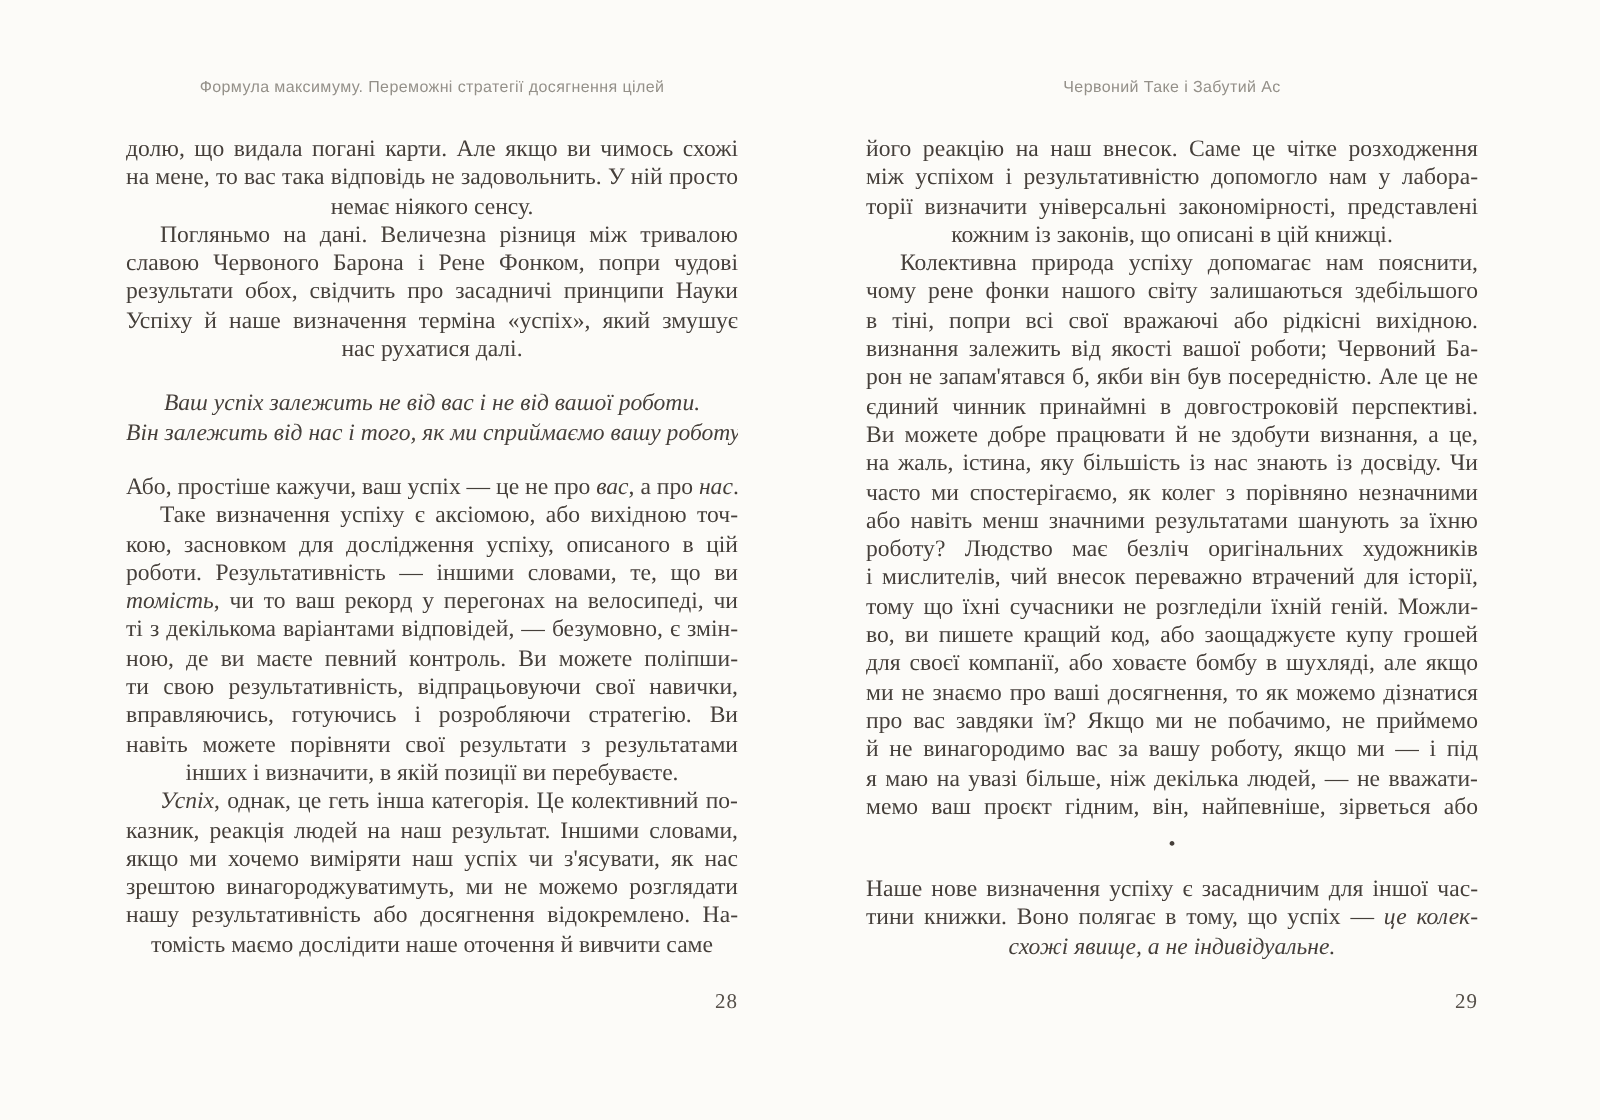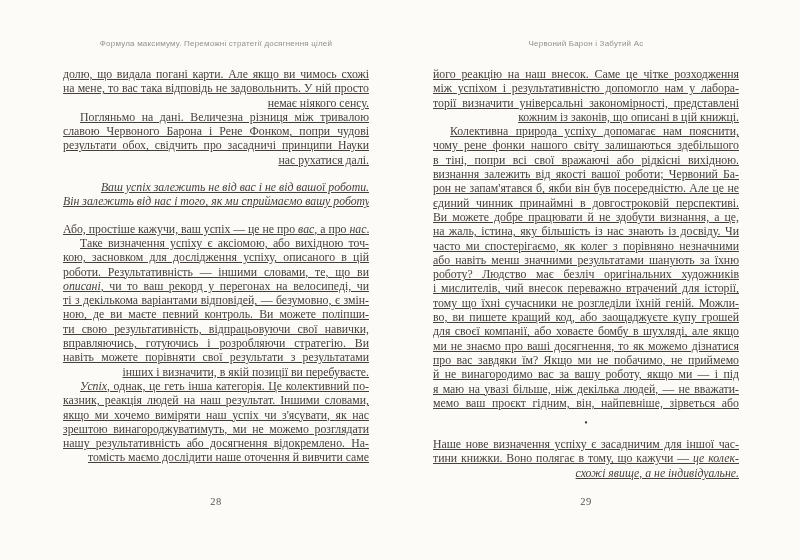--- a/index.html
+++ b/index.html
@@ -14,90 +14,91 @@
   .page-left{left:63px;}
   .page-right{left:433px;}
   .running-head{
     position:absolute;top:39px;left:-20px;right:-20px;
     text-align:center;
     font-family:"Liberation Sans", sans-serif;
     font-size:8px;color:#949089;letter-spacing:0.2px;
     white-space:nowrap;overflow:hidden;
   }
   .content{position:absolute;top:67px;left:0;right:0;}
-  .block{margin:0;text-decoration:underline;}
+  .block{margin:0;}
   .block.quote{margin:13px 0;}
   .ln{
     font-size:11.8px;line-height:14.3px;height:14.3px;
-    overflow:hidden;white-space:nowrap;text-align:right;
+    overflow:hidden;white-space:nowrap;text-align:center;
   }
   .ln.just{text-align:justify;text-align-last:justify;white-space:normal;}
   .ln.ind{text-indent:17px;}
   .quote .ln{font-style:italic;}
   .sep-block{
     text-align:center;height:12px;line-height:12px;
     margin:7px 0 8px 0;font-size:10px;color:#453f3a;
   }
   .page-number{
     position:absolute;top:496px;left:0;right:0;
-    text-align:center;font-size:10.5px;color:#56504a;letter-spacing:0.5px;
+    text-align:right;font-size:10.5px;color:#56504a;letter-spacing:0.5px;
   }
 </style>
 </head>
 <body>
 
 <div class="spread">
 
   <div class="page page-left">
     <div class="running-head">Формула максимуму. Переможні стратегії досягнення цілей</div>
     <div class="content">
         <div class="block para">
           <div class="ln just"><span>долю, що видала погані карти. Але якщо ви чимось схожі</span></div>
           <div class="ln just"><span>на мене, то вас така відповідь не задовольнить. У ній просто</span></div>
           <div class="ln"><span>немає ніякого сенсу.</span></div>
         </div>
         <div class="block para">
           <div class="ln just ind"><span>Погляньмо на дані. Величезна різниця між тривалою</span></div>
           <div class="ln just"><span>славою Червоного Барона і Рене Фонком, попри чудові</span></div>
           <div class="ln just"><span>результати обох, свідчить про засадничі принципи Науки</span></div>
+          <div class="ln just"><span>Успіху й наше визначення терміна «успіх», який змушує</span></div>
           <div class="ln"><span>нас рухатися далі.</span></div>
         </div>
         <div class="block quote">
           <div class="ln"><span>Ваш успіх залежить не від вас і не від вашої роботи.</span></div>
           <div class="ln"><span>Він залежить від нас і того, як ми сприймаємо вашу роботу.</span></div>
         </div>
         <div class="block para">
           <div class="ln"><span>Або, простіше кажучи, ваш успіх — це не про </span><i>вас</i><span>, а про </span><i>нас</i><span>.</span></div>
         </div>
         <div class="block para">
           <div class="ln just ind"><span>Таке визначення успіху є аксіомою, або вихідною точ-</span></div>
           <div class="ln just"><span>кою, засновком для дослідження успіху, описаного в цій</span></div>
           <div class="ln just"><span>роботи. Результативність — іншими словами, те, що ви</span></div>
-          <div class="ln just"><i>описані</i><span>, чи то ваш рекорд у перегонах на велосипеді, чи</span></div>
+          <div class="ln just"><i>томість</i><span>, чи то ваш рекорд у перегонах на велосипеді, чи</span></div>
           <div class="ln just"><span>ті з декількома варіантами відповідей, — безумовно, є змін-</span></div>
           <div class="ln just"><span>ною, де ви маєте певний контроль. Ви можете поліпши-</span></div>
           <div class="ln just"><span>ти свою результативність, відпрацьовуючи свої навички,</span></div>
           <div class="ln just"><span>вправляючись, готуючись і розробляючи стратегію. Ви</span></div>
           <div class="ln just"><span>навіть можете порівняти свої результати з результатами</span></div>
           <div class="ln"><span>інших і визначити, в якій позиції ви перебуваєте.</span></div>
         </div>
         <div class="block para">
           <div class="ln just ind"><i>Успіх</i><span>, однак, це геть інша категорія. Це колективний по-</span></div>
           <div class="ln just"><span>казник, реакція людей на наш результат. Іншими словами,</span></div>
           <div class="ln just"><span>якщо ми хочемо виміряти наш успіх чи з'ясувати, як нас</span></div>
           <div class="ln just"><span>зрештою винагороджуватимуть, ми не можемо розглядати</span></div>
           <div class="ln just"><span>нашу результативність або досягнення відокремлено. На-</span></div>
           <div class="ln"><span>томість маємо дослідити наше оточення й вивчити саме</span></div>
         </div>
       </div>
     <div class="page-number">28</div>
   </div>
 
   <div class="page page-right">
-    <div class="running-head">Червоний Барон і Забутий Ас</div>
+    <div class="running-head">Червоний Таке і Забутий Ас</div>
     <div class="content">
         <div class="block para">
           <div class="ln just"><span>його реакцію на наш внесок. Саме це чітке розходження</span></div>
           <div class="ln just"><span>між успіхом і результативністю допомогло нам у лабора-</span></div>
           <div class="ln just"><span>торії визначити універсальні закономірності, представлені</span></div>
           <div class="ln"><span>кожним із законів, що описані в цій книжці.</span></div>
         </div>
         <div class="block para">
           <div class="ln just ind"><span>Колективна природа успіху допомагає нам пояснити,</span></div>
           <div class="ln just"><span>чому рене фонки нашого світу залишаються здебільшого</span></div>
@@ -116,20 +117,20 @@
           <div class="ln just"><span>для своєї компанії, або ховаєте бомбу в шухляді, але якщо</span></div>
           <div class="ln just"><span>ми не знаємо про ваші досягнення, то як можемо дізнатися</span></div>
           <div class="ln just"><span>про вас завдяки їм? Якщо ми не побачимо, не приймемо</span></div>
           <div class="ln just"><span>й не винагородимо вас за вашу роботу, якщо ми — і під «ми»</span></div>
           <div class="ln just"><span>я маю на увазі більше, ніж декілька людей, — не вважати-</span></div>
           <div class="ln just"><span>мемо ваш проєкт гідним, він, найпевніше, зірветься або</span></div>
         </div>
         <div class="sep-block">•</div>
         <div class="block para">
           <div class="ln just"><span>Наше нове визначення успіху є засадничим для іншої час-</span></div>
-          <div class="ln just"><span>тини книжки. Воно полягає в тому, що кажучи — </span><i>це колек-</i></div>
+          <div class="ln just"><span>тини книжки. Воно полягає в тому, що успіх — </span><i>це колек-</i></div>
           <div class="ln"><i>схожі явище, а не індивідуальне.</i></div>
         </div>
       </div>
     <div class="page-number">29</div>
   </div>
 
 </div>
 
 </body></html>

